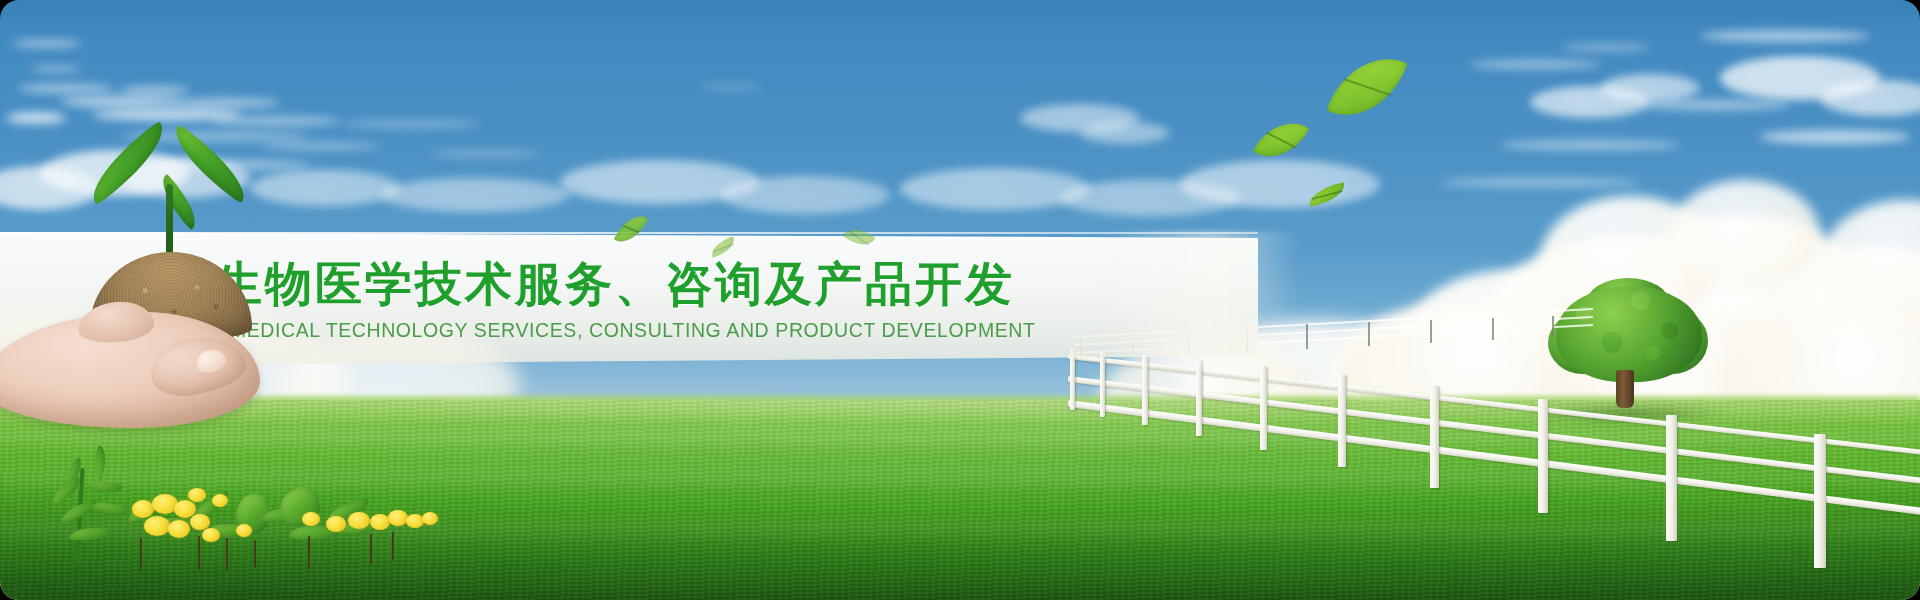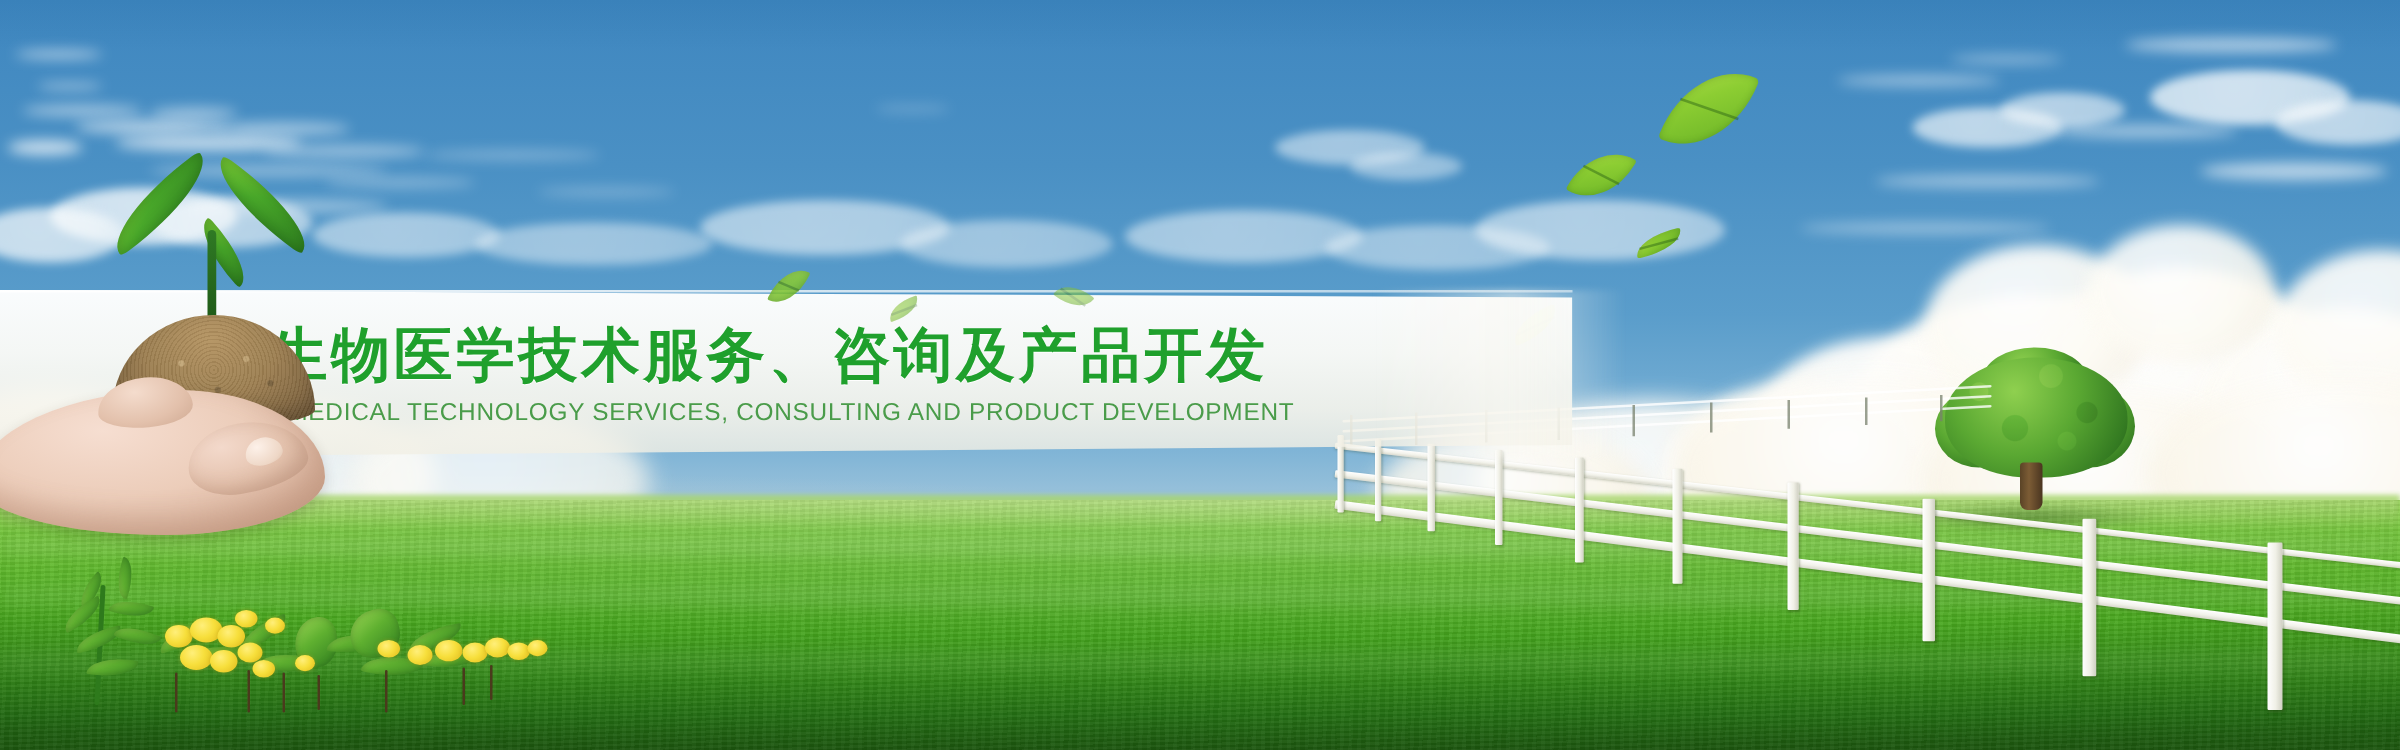--- a/index.html
+++ b/index.html
@@ -1,19 +1,20 @@
 <!DOCTYPE html>
 <html><head>
 <meta charset="utf-8">
 <style>
   html,body{margin:0;padding:0;background:#000;}
   #banner{
     position:relative;width:1920px;height:600px;overflow:hidden;
     font-family:"Liberation Sans","DejaVu Sans",sans-serif;
     user-select:none;
+    border-radius:19px;
   }
   .layer{position:absolute;inset:0;}
 
   
   #sky{
     background:
       linear-gradient(180deg,
         #3f87c0 0%,
         #4a90c4 22%,
         #5a9dcb 42%,

